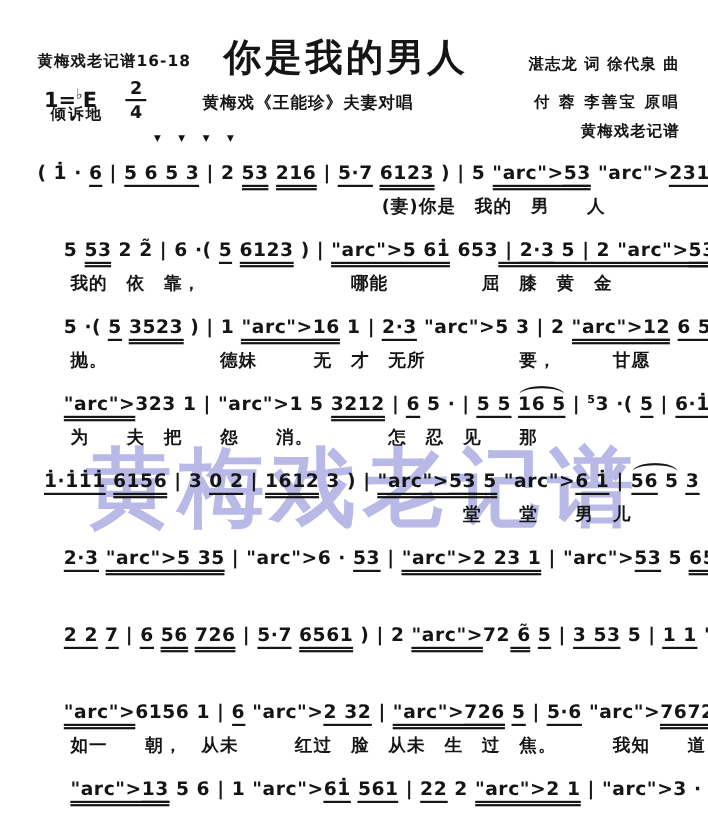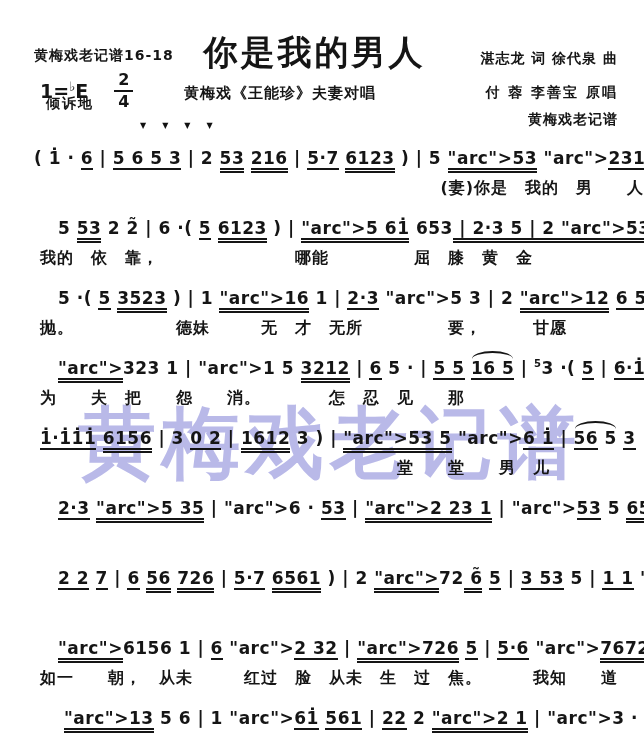--- a/index.html
+++ b/index.html
@@ -34,23 +34,23 @@
   .line{position:relative;height:70px;padding-top:10px;}
   .notation{
     font-size:17px;font-weight:bold;white-space:pre;line-height:1.25;
     padding-left:58px;letter-spacing:.5px;
   }
   .line:nth-child(1) .notation{padding-left:34px;}
   .line:nth-child(5) .notation{padding-left:40px;}
   .line:nth-child(9) .notation{padding-left:64px;}
   .lyrics{
     font-size:16px;font-weight:bold;white-space:pre;margin-top:9px;
-    padding-left:40px;letter-spacing:1px;
+    padding-left:64px;letter-spacing:1px;
   }
-  .line:nth-child(1) .lyrics{padding-left:34px;text-align:right;}
+  .line:nth-child(1) .lyrics{padding-left:24px;}
   .u1{border-bottom:2px solid #151515;}
   .u2{border-bottom:5px double #151515;}
   .arc{position:relative;display:inline-block;}
   .arc::before{
     content:'';position:absolute;left:1px;right:1px;top:-7px;height:6px;
     border-top:2px solid #151515;border-radius:50% 50% 0 0 / 100% 100% 0 0;
   }
   .grace{font-size:10px;vertical-align:super;}
 </style>
 </head>

